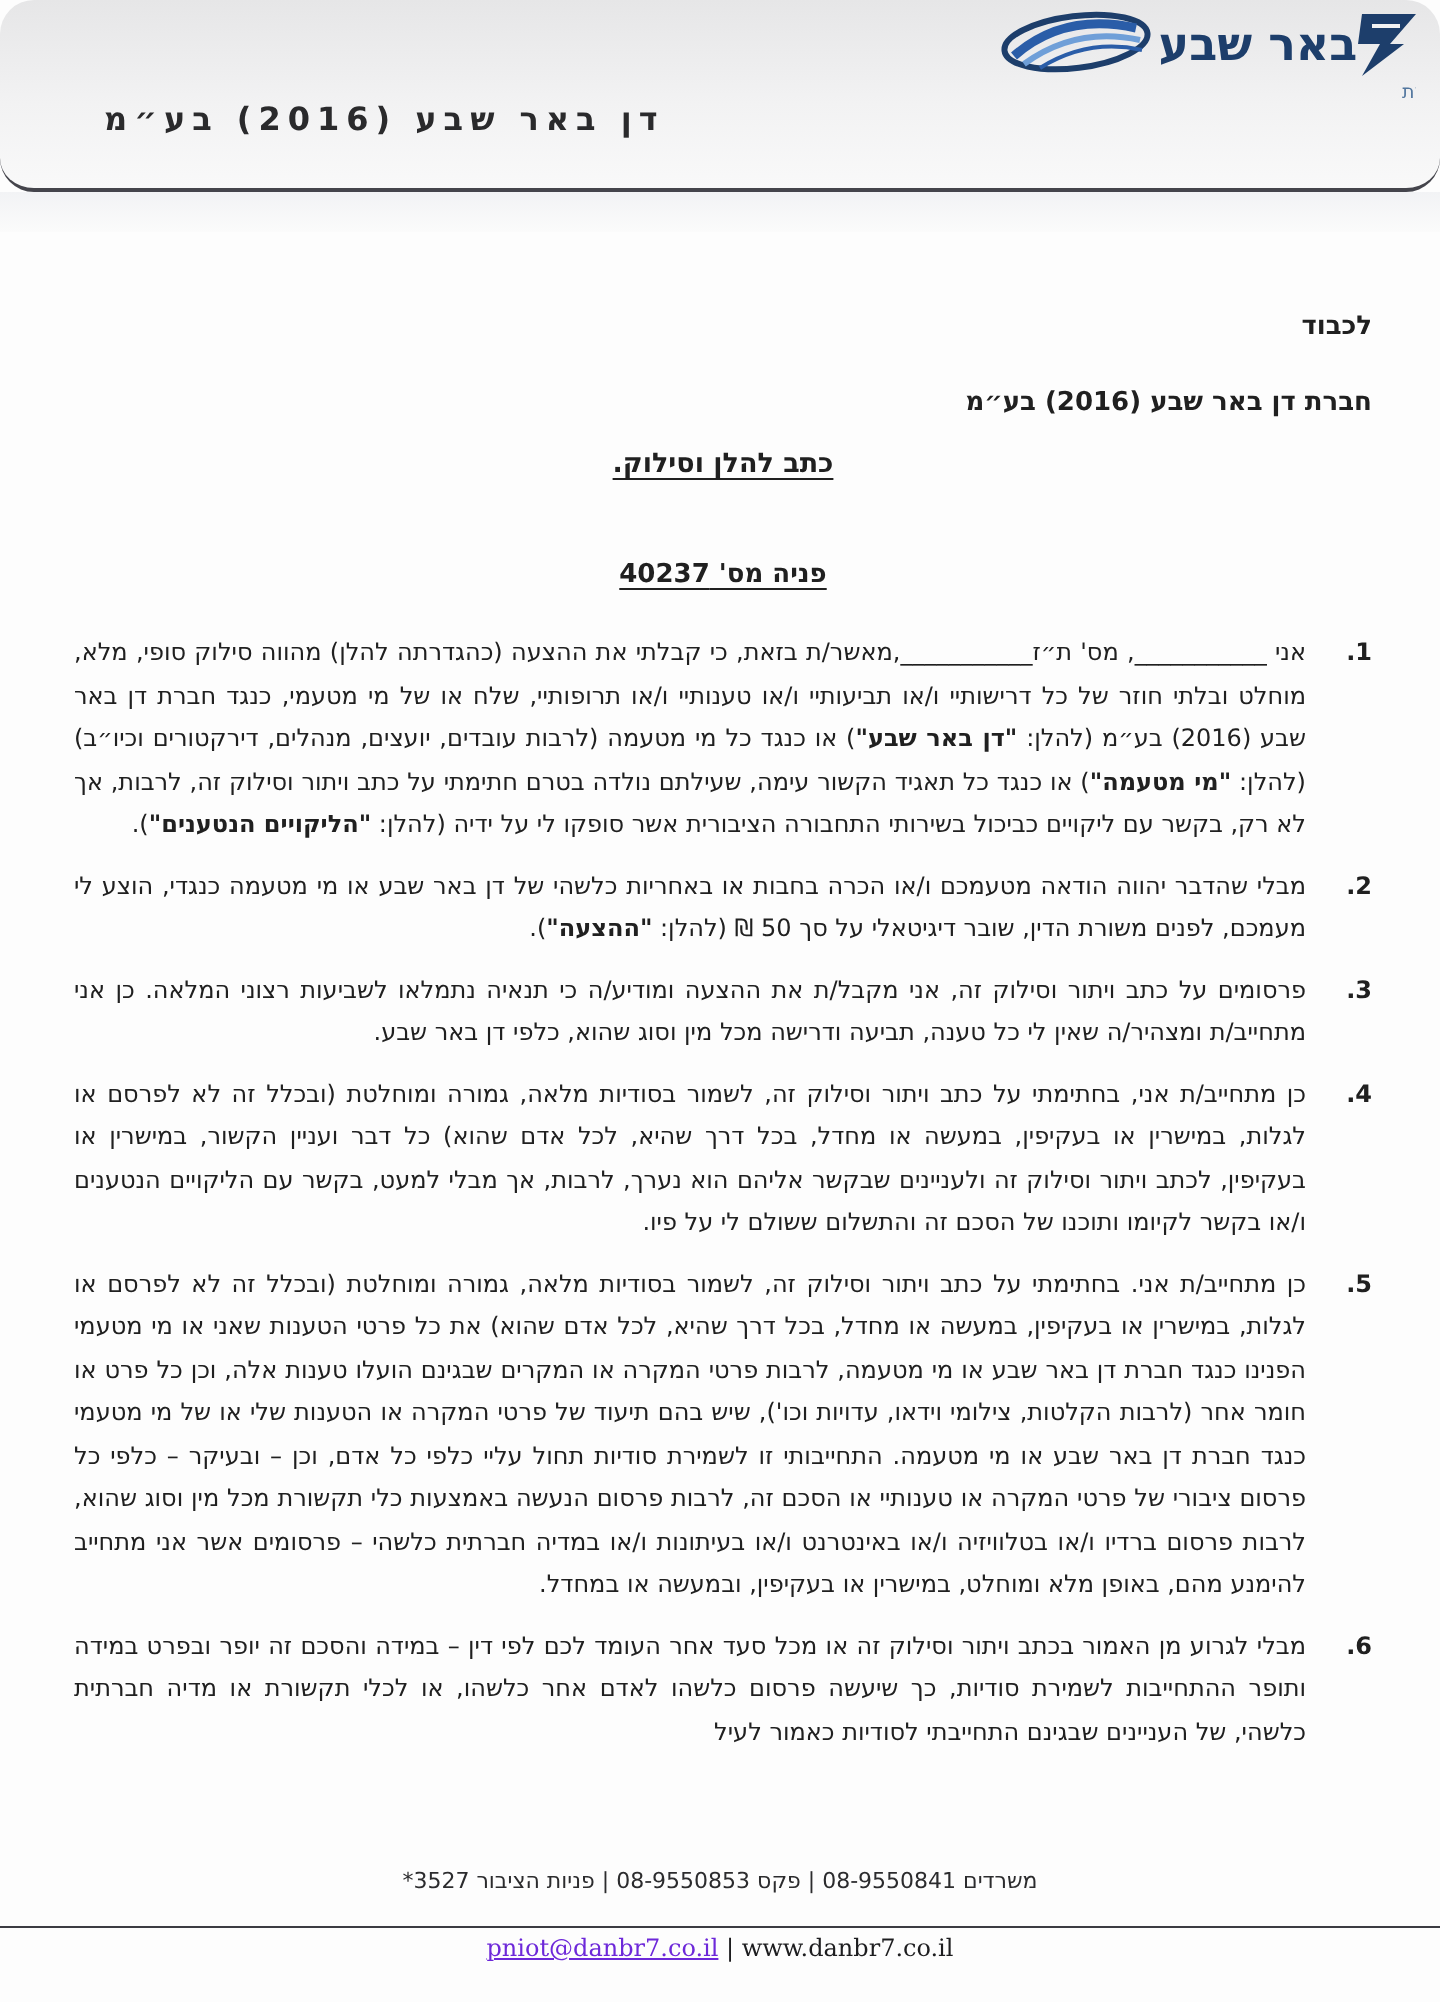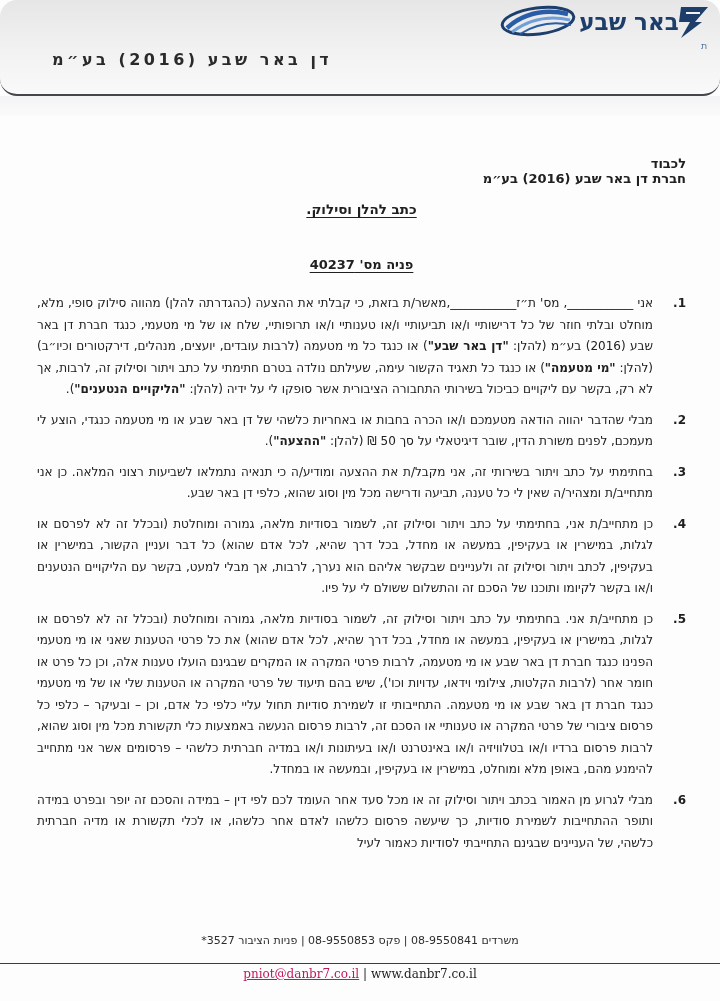--- a/index.html
+++ b/index.html
@@ -13,36 +13,36 @@
 
   
   .header-band { position:relative; height:96px; background:linear-gradient(180deg,#e6e6e7 0%,#f2f2f3 55%,#f9f9f9 100%); border-bottom:2.5px solid #45454c;border-radius:17px; }
   .logo { position:absolute; top:5px; right:12px; width:210px; height:48px; }
   .company-title { position:absolute; left:52px; top:50px; font-size:16px; font-weight:bold; letter-spacing:3.5px; color:#2a2a2c; white-space:nowrap; }
   .date-row { height:20px; background:linear-gradient(180deg,#f2f3f5,#fbfbfb); padding-left:0; }
 
   
   .content { padding:0 34px 0 37px; }
   .salutation { margin-top:40px; font-weight:bold; font-size:13px; }
-  .recipient  { font-weight:bold; font-size:13px; }
+  .recipient  { margin-top:23px; font-weight:bold; font-size:13px; }
   .doc-title  { margin-top:15px; text-align:center; font-weight:bold; font-size:13.5px; text-decoration:underline; text-underline-offset:3px; }
   .ref        { margin-top:40px; text-align:center; font-weight:bold; font-size:13px; text-decoration:underline; text-underline-offset:3px; }
 
   .clauses { margin-top:21px; }
   .clause { display:flex; margin-bottom:9px; font-size:12px; line-height:21.5px; }
   .clause .num { min-width:24px; margin-left:9px; font-weight:bold; text-align:right; }
   .clause .ptext { flex:1; text-align:justify; }
   .clause .ptext .b { font-weight:bold; }
   .clause .tail { text-align:center; }
 
   
   .footer { position:absolute; left:0; right:0; bottom:20px; }
   .footer-contact { text-align:center; font-size:11px; color:#2c2c2e; padding-bottom:16px; border-bottom:1.5px solid #3c3c42; }
   .footer-web { margin-top:3px; text-align:center; direction:ltr; font-family:"DejaVu Serif","Liberation Serif",serif; font-size:12px; color:#1d1d1f; }
-  .footer-web a { color:#be185d; text-decoration:underline; }
+  .footer-web a { color:#6d28d9; text-decoration:underline; }
   .logo text { font-family:"DejaVu Sans","Liberation Sans",sans-serif; }
 </style>
 </head>
 <body>
 
 <div class="page">
 
   <div class="header-band">
     <svg class="logo" viewBox="0 0 210 48">
       <g>
@@ -76,21 +76,21 @@
     <div class="ptext"><span>אני ___________, מס' ת״ז___________,מאשר/ת בזאת, כי קבלתי את ההצעה (כהגדרתה להלן) מהווה סילוק סופי, מלא, מוחלט ובלתי חוזר של כל דרישותיי ו/או תביעותיי ו/או טענותיי ו/או תרופותיי, שלח או של מי מטעמי, כנגד חברת דן באר שבע (2016) בע״מ (להלן: </span><span class="b">"דן באר שבע"</span><span>) או כנגד כל מי מטעמה (לרבות עובדים, יועצים, מנהלים, דירקטורים וכיו״ב) (להלן: </span><span class="b">"מי מטעמה"</span><span>) או כנגד כל תאגיד הקשור עימה, שעילתם נולדה בטרם חתימתי על כתב ויתור וסילוק זה, לרבות, אך לא רק, בקשר עם ליקויים כביכול בשירותי התחבורה הציבורית אשר סופקו לי על ידיה (להלן: </span><span class="b">"הליקויים הנטענים"</span><span>).</span></div>
   </div>
 
   <div class="clause">
     <span class="num">2.</span>
     <div class="ptext"><span>מבלי שהדבר יהווה הודאה מטעמכם ו/או הכרה בחבות או באחריות כלשהי של דן באר שבע או מי מטעמה כנגדי, הוצע לי מעמכם, לפנים משורת הדין, שובר דיגיטאלי על סך 50 ₪ (להלן: </span><span class="b">"ההצעה"</span><span>).</span></div>
   </div>
 
   <div class="clause">
     <span class="num">3.</span>
-    <div class="ptext"><span>בחתימתי על כתב ויתור בשירותי זה, אני מקבל/ת את ההצעה ומודיע/ה כי תנאיה נתמלאו לשביעות רצוני המלאה. כן אני מתחייב/ת ומצהיר/ה שאין לי כל טענה, תביעה ודרישה מכל מין וסוג שהוא, כלפי דן באר שבע.</span></div>
+    <div class="ptext"><span>פרסומים על כתב ויתור וסילוק זה, אני מקבל/ת את ההצעה ומודיע/ה כי תנאיה נתמלאו לשביעות רצוני המלאה. כן אני מתחייב/ת ומצהיר/ה שאין לי כל טענה, תביעה ודרישה מכל מין וסוג שהוא, כלפי דן באר שבע.</span></div>
   </div>
 
   <div class="clause">
     <span class="num">4.</span>
     <div class="ptext"><span>כן מתחייב/ת אני, בחתימתי על כתב ויתור וסילוק זה, לשמור בסודיות מלאה, גמורה ומוחלטת (ובכלל זה לא לפרסם או לגלות, במישרין או בעקיפין, במעשה או מחדל, בכל דרך שהיא, לכל אדם שהוא) כל דבר ועניין הקשור, במישרין או בעקיפין, לכתב ויתור וסילוק זה ולעניינים שבקשר אליהם הוא נערך, לרבות, אך מבלי למעט, בקשר עם הליקויים הנטענים ו/או בקשר לקיומו ותוכנו של הסכם זה והתשלום ששולם לי על פיו.</span></div>
   </div>
 
   <div class="clause">
     <span class="num">5.</span>
     <div class="ptext"><span>כן מתחייב/ת אני. בחתימתי על כתב ויתור וסילוק זה, לשמור בסודיות מלאה, גמורה ומוחלטת (ובכלל זה לא לפרסם או לגלות, במישרין או בעקיפין, במעשה או מחדל, בכל דרך שהיא, לכל אדם שהוא) את כל פרטי הטענות שאני או מי מטעמי הפנינו כנגד חברת דן באר שבע או מי מטעמה, לרבות פרטי המקרה או המקרים שבגינם הועלו טענות אלה, וכן כל פרט או חומר אחר (לרבות הקלטות, צילומי וידאו, עדויות וכו'), שיש בהם תיעוד של פרטי המקרה או הטענות שלי או של מי מטעמי כנגד חברת דן באר שבע או מי מטעמה. התחייבותי זו לשמירת סודיות תחול עליי כלפי כל אדם, וכן – ובעיקר – כלפי כל פרסום ציבורי של פרטי המקרה או טענותיי או הסכם זה, לרבות פרסום הנעשה באמצעות כלי תקשורת מכל מין וסוג שהוא, לרבות פרסום ברדיו ו/או בטלוויזיה ו/או באינטרנט ו/או בעיתונות ו/או במדיה חברתית כלשהי – פרסומים אשר אני מתחייב להימנע מהם, באופן מלא ומוחלט, במישרין או בעקיפין, ובמעשה או במחדל.</span></div>

